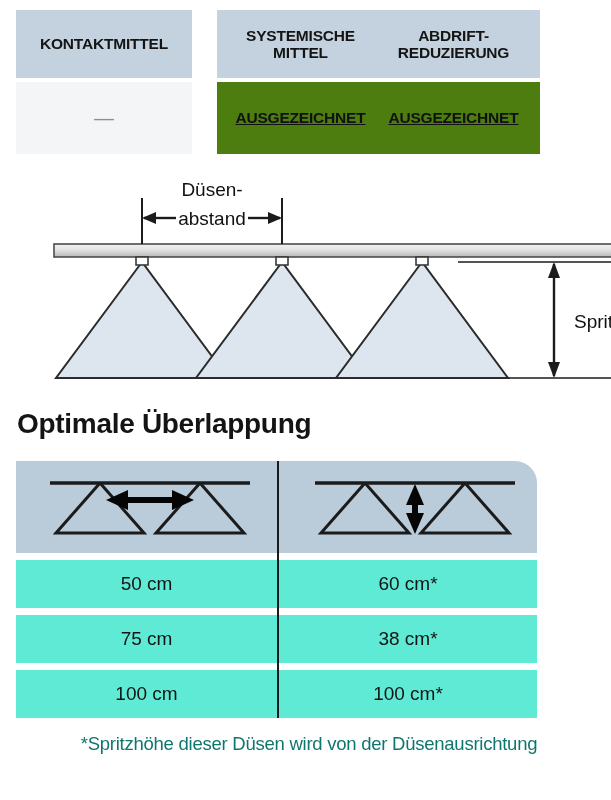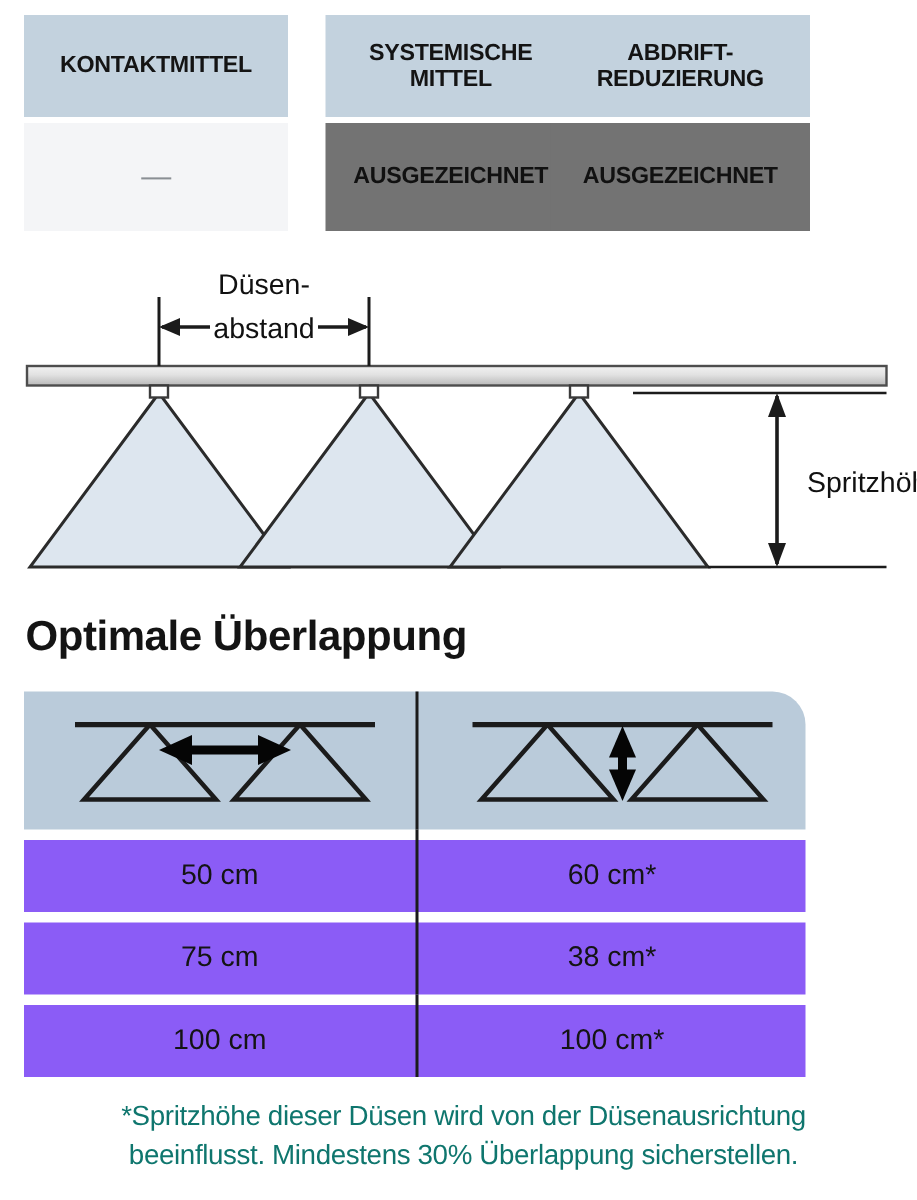--- a/index.html
+++ b/index.html
@@ -47,34 +47,36 @@
     top: 72px;
     font-size: 15.5px;
   }
   .tt-body.empty {
     background: #f4f5f7;
     font-size: 20px;
     color: #8a8f94;
     font-weight: normal;
   }
   .tt-body.filled {
-    background: #737373;
+    background: #4d7c0f;
     color: #111;
+    text-decoration: underline;
   }
   .tt-c1 { left: 0px;   width: 176px; }
   .tt-c2 { left: 180px; width: 167px; margin-left: 21px; }
   .tt-c3 { left: 351px; width: 173px; }
 
   
   #boom-diagram {
     position: absolute;
     left: 0;
     top: 172px;
     width: 548px;
     height: 230px;
+    padding-left: 36px;
   }
   #boom-diagram svg { display: block; }
 
   .dim-label {
     font-family: "Liberation Sans", sans-serif;
     font-size: 19px;
     fill: #111111;
   }
 
   
@@ -113,21 +115,21 @@
   .bt-icon {
     position: absolute;
     top: 10px;
   }
   .bt-icon.left  { left: 18px; }
   .bt-icon.right { left: 283px; }
 
   .bt-row {
     position: relative;
     height: 48px;
-    background: #8b5cf6;
+    background: #5eead4;
     margin-top: 7px;
   }
   .bt-row .bt-divider {
     position: absolute;
     left: 261px;
     top: -7px;
     width: 2px;
     height: 55px;
     background: #1b1b1b;
   }
@@ -262,14 +264,13 @@
 
   <div class="bt-row">
     <div class="bt-cell c1">100 cm</div>
     <div class="bt-cell c2">100 cm*</div>
     <div class="bt-divider"></div>
   </div>
 </div>
 
 <div id="footnote">
   <span class="fn-line">*Spritzhöhe dieser Düsen wird von der Düsenausrichtung</span>
-  <span class="fn-line">beeinflusst. Mindestens 30% Überlappung sicherstellen.</span>
 </div>
 
 </body></html>

